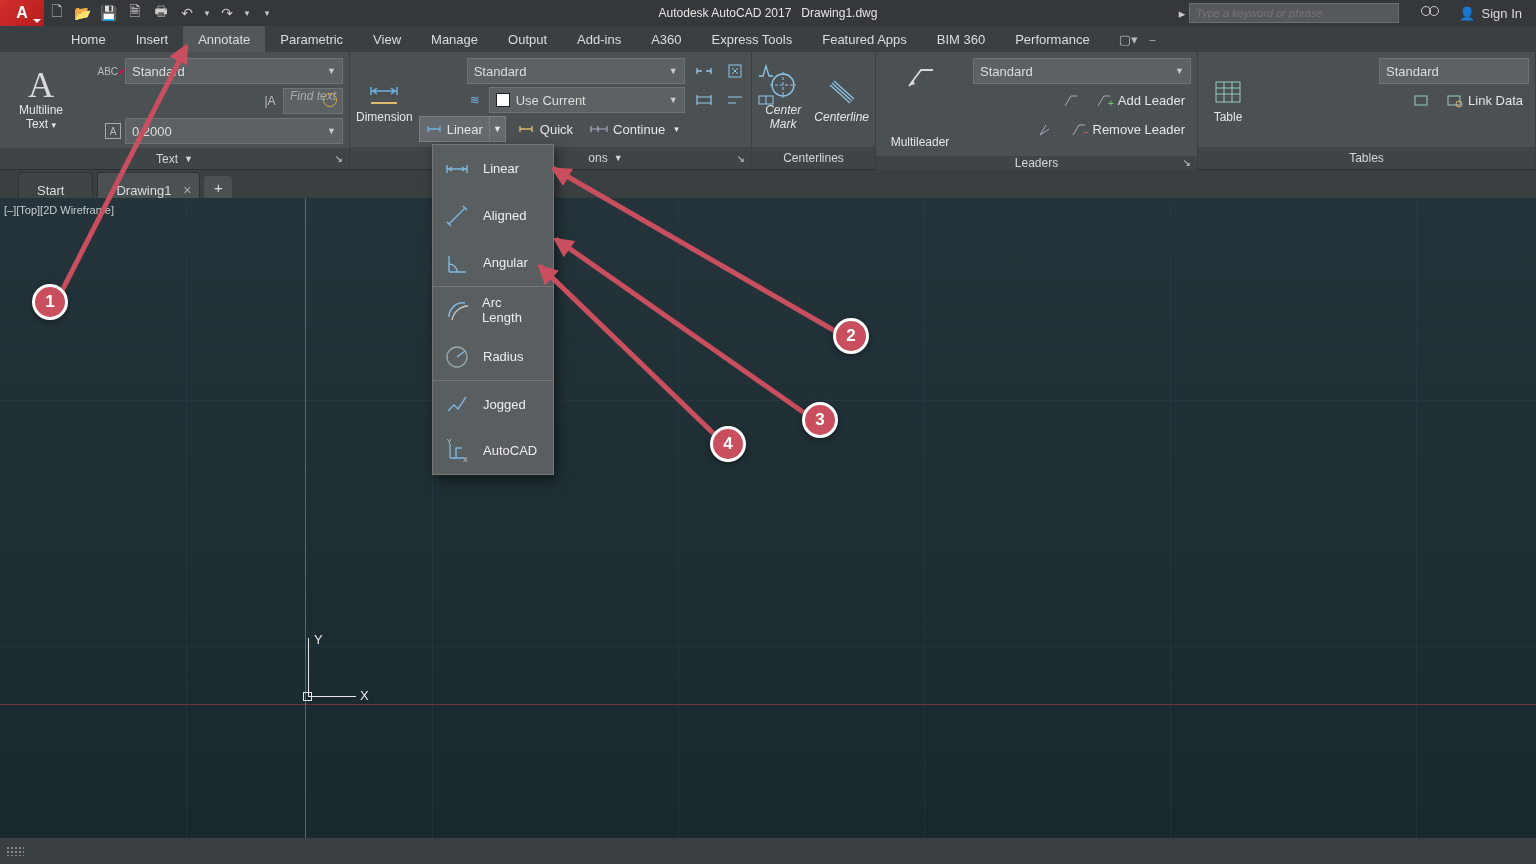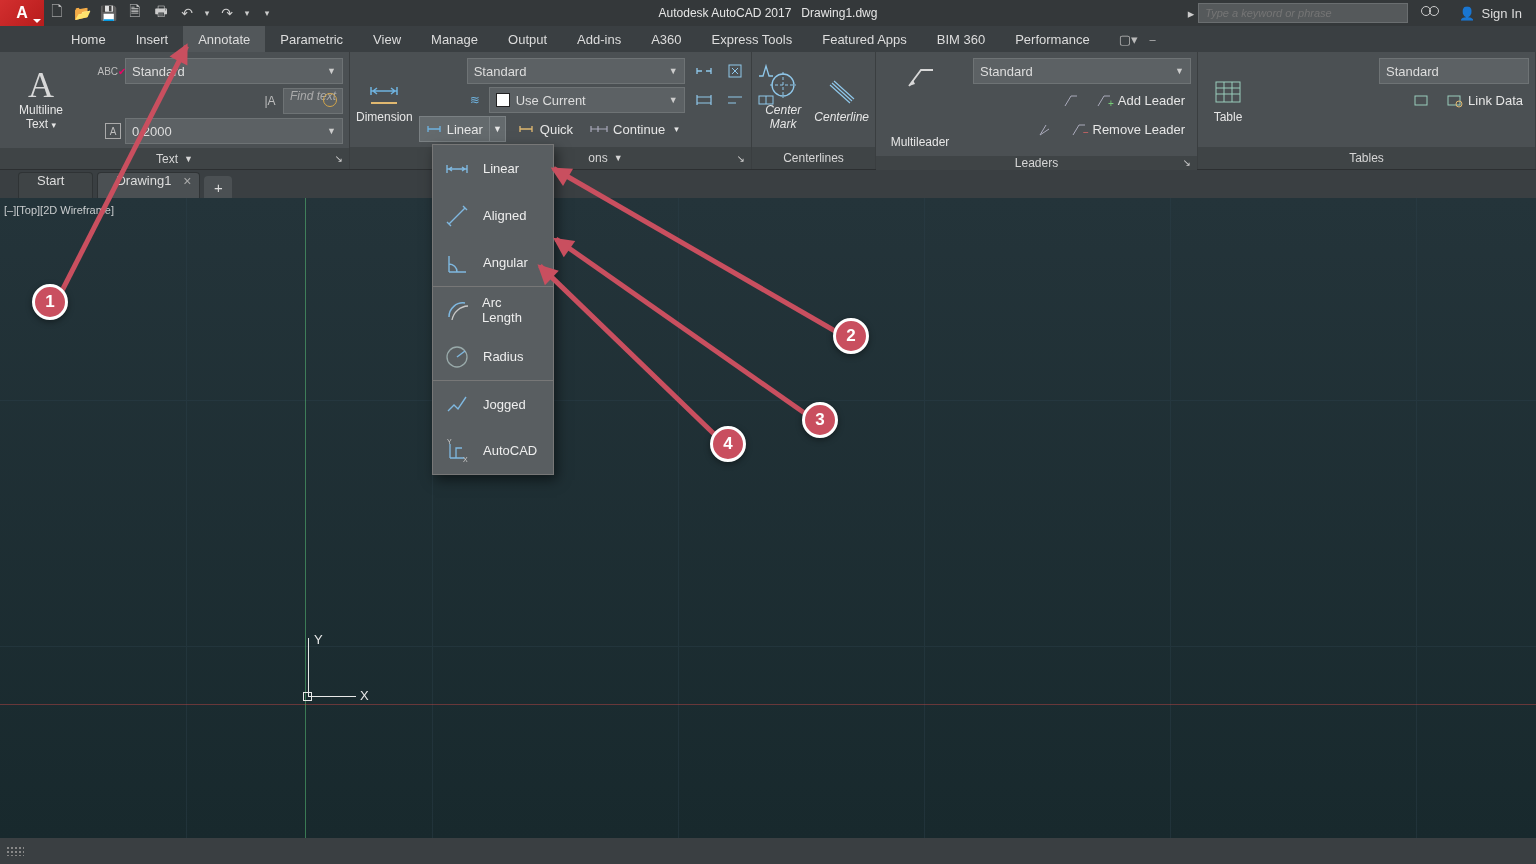--- a/index.html
+++ b/index.html
@@ -6,21 +6,21 @@
 body { width:1536px; height:864px; background:#18292d; overflow:hidden; position:relative; }
 
 
 .titlebar { height:26px; background:#34383a; display:flex; align-items:center; color:#ddd; font-size:12px; position:relative; }
 .app-logo { width:44px; height:26px; background:linear-gradient(135deg,#d32f2f,#b71c1c); display:flex; align-items:center; justify-content:center; color:#fff; font-weight:bold; font-size:16px; position:relative; }
 .app-logo::after { content:""; position:absolute; right:3px; bottom:3px; border-left:4px solid transparent; border-right:4px solid transparent; border-top:4px solid #fff; }
 .qat { display:flex; align-items:center; height:100%; }
 .qat-btn { width:26px; height:26px; display:flex; align-items:center; justify-content:center; color:#ccc; font-size:14px; }
 .title-center { position:absolute; left:50%; transform:translateX(-50%); white-space:nowrap; color:#e6e6e6; }
 .title-right { margin-left:auto; display:flex; align-items:center; height:100%; }
-.search-box { width:210px; height:20px; background:#55595b; border:1px solid #6a6e70; color:#aaa; font-size:11px; font-style:italic; padding:0 6px; margin-right:13px; }
+.search-box { width:210px; height:20px; background:#55595b; border:1px solid #6a6e70; color:#aaa; font-size:11px; font-style:italic; padding:0 6px; margin-right:22px; }
 .signin { display:flex; align-items:center; gap:6px; padding:0 14px; height:100%; color:#ddd; font-size:13px; }
 .collab-icon { width:18px; height:14px; position:relative; margin-right:6px; }
 .collab-icon::before,.collab-icon::after { content:""; position:absolute; width:8px; height:8px; border:1.5px solid #ccc; border-radius:50%; top:0; }
 .collab-icon::before{left:0;} .collab-icon::after{right:0;}
 
 
 .menubar { height:26px; background:#3a3f42; display:flex; align-items:center; padding-left:56px; font-size:13px; color:#ddd; }
 .menu-item { padding:0 15px; height:100%; display:flex; align-items:center; cursor:pointer; }
 .menu-item.active { background:#52575a; }
 .menu-extra { margin-left:14px; display:flex; align-items:center; gap:12px; color:#bbb; }
@@ -57,21 +57,21 @@
 .swatch { width:14px; height:14px; background:#fff; border:1px solid #222; margin-right:6px; }
 
 
 .flyout { position:absolute; left:432px; top:144px; width:122px; background:#595e61; border:1px solid #777; box-shadow:3px 5px 12px rgba(0,0,0,.5); z-index:50; }
 .fly-item { height:47px; display:flex; align-items:center; padding:0 10px; gap:12px; color:#eee; font-size:13px; }
 .fly-sep { border-top:1px solid #777; }
 .fly-ic { width:28px; height:28px; display:flex; align-items:center; justify-content:center; }
 
 
 .filetabs { height:28px; background:#3a3f42; display:flex; align-items:end; padding-left:18px; gap:0; }
-.ftab { height:26px; padding:0 28px 0 18px; background:#3f4446; color:#ddd; font-size:13px; display:flex; align-items:flex-start; border-radius:4px 4px 0 0; margin-right:4px; border:1px solid #2f3335; border-bottom:none; position:relative; }
+.ftab { height:26px; padding:0 28px 0 18px; background:#3f4446; color:#ddd; font-size:13px; display:flex; align-items:flex-end; border-radius:4px 4px 0 0; margin-right:4px; border:1px solid #2f3335; border-bottom:none; position:relative; }
 .ftab.active { background:#4b5053; }
 .ftab .x { position:absolute; right:8px; color:#aaa; font-size:14px; }
 .ftab-add { width:28px; height:22px; background:#4b5053; display:flex; align-items:center; justify-content:center; color:#ddd; border-radius:4px 4px 0 0; font-size:15px; }
 
 
 .canvas { position:absolute; left:0; top:198px; right:0; bottom:26px; background:linear-gradient(#24343a,#18292d); overflow:hidden; }
 .viewlabel { position:absolute; left:4px; top:6px; color:#c9ccce; font-size:11px; font-family:Arial; }
 .grid { position:absolute; inset:0; background-image:
   linear-gradient(#2c404a 1px,transparent 1px),
   linear-gradient(90deg,#2c404a 1px,transparent 1px);

